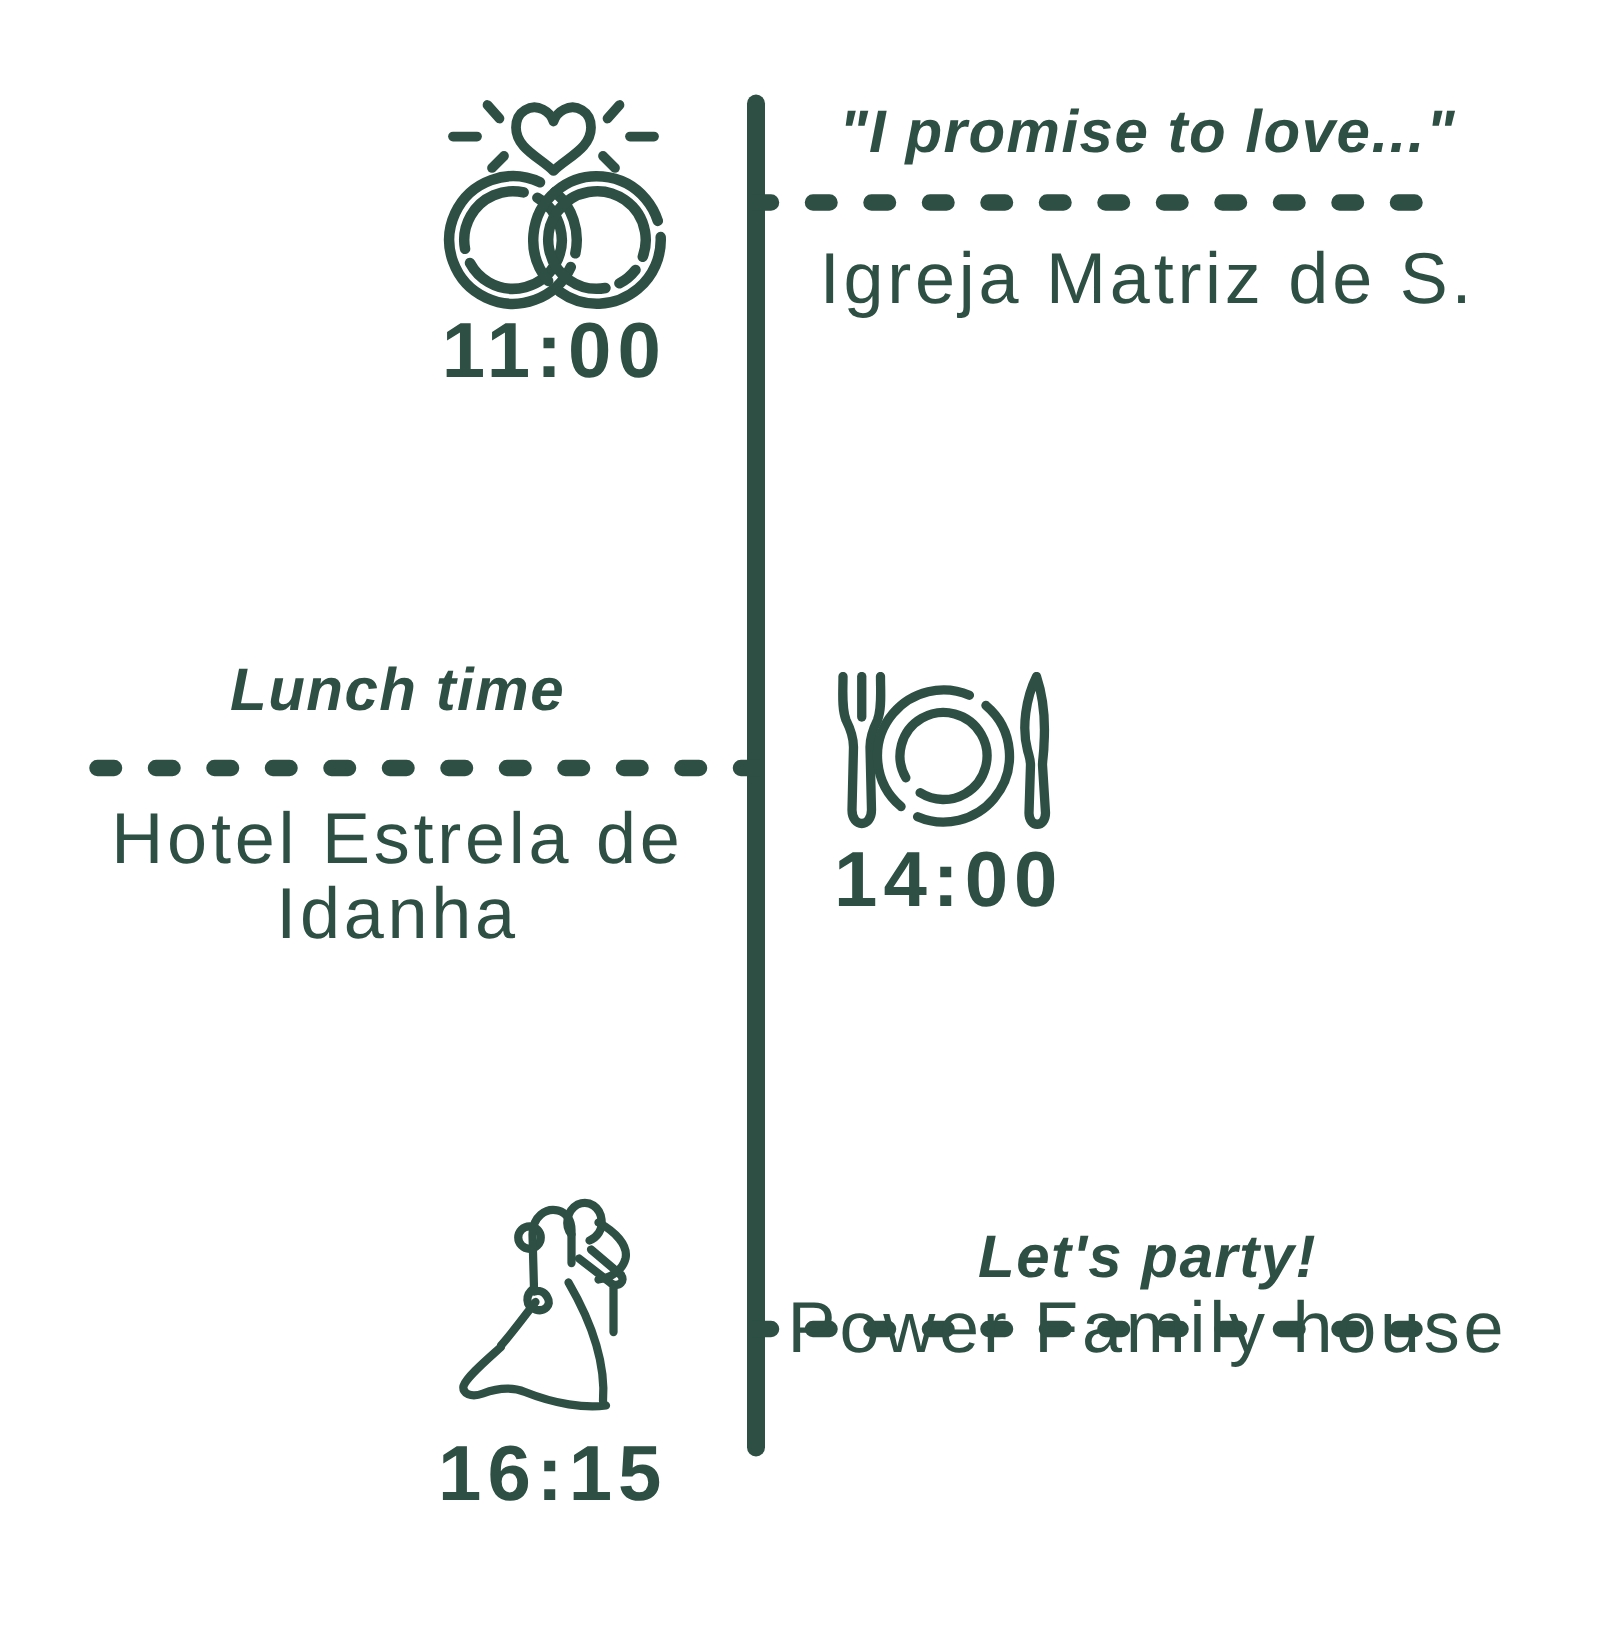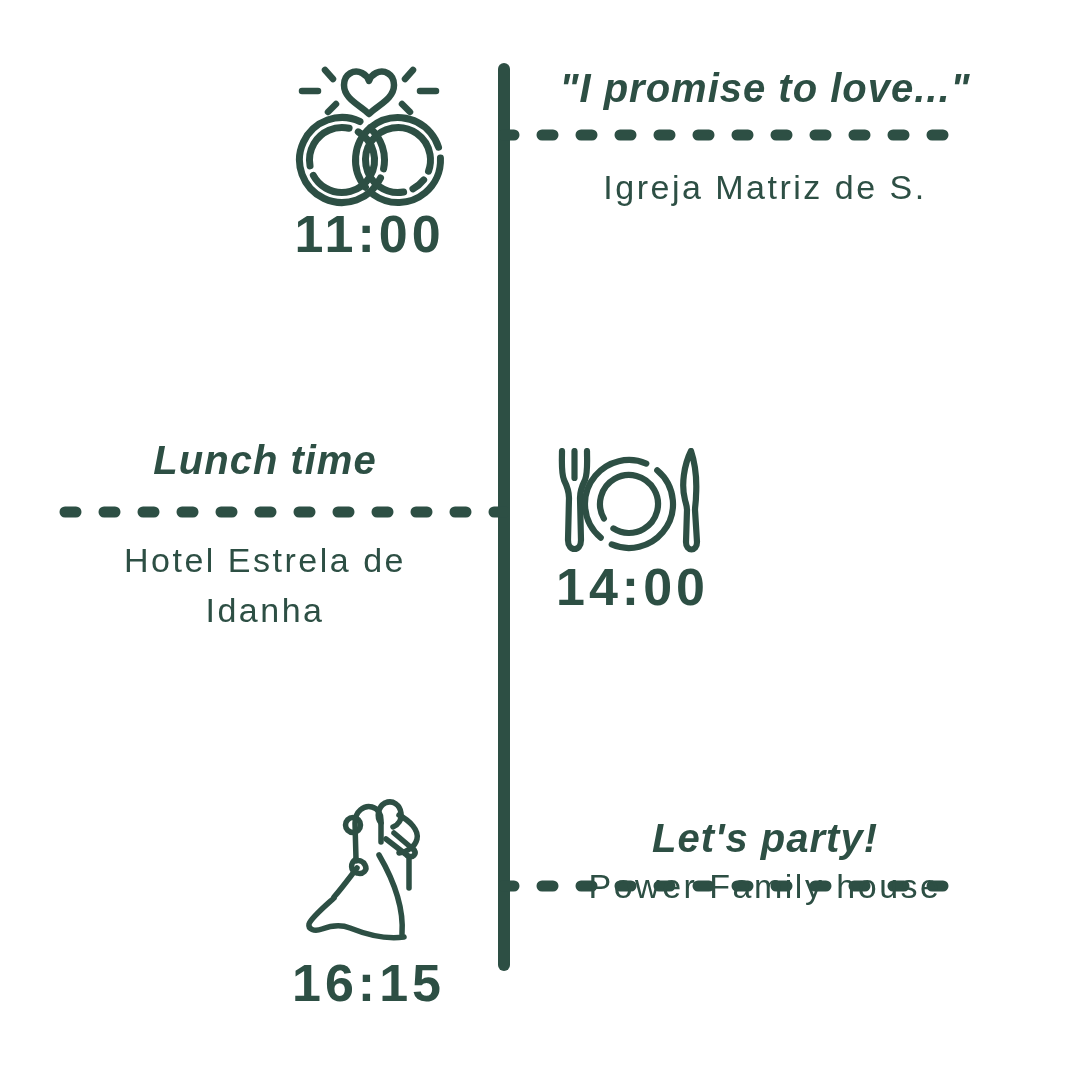--- a/index.html
+++ b/index.html
@@ -28,21 +28,21 @@
   .ev-title{
     font-weight:bold;
     font-style:italic;
     font-size:40px;
     line-height:48px;
     letter-spacing:1px;
     text-align:center;
     white-space:nowrap;
   }
   .ev-loc{
-    font-size:34px;
+    font-size:48px;
     letter-spacing:2.5px;
     text-align:center;
     white-space:nowrap;
   }
   .ev-time{
     font-weight:bold;
     font-size:52px;
     line-height:48px;
     letter-spacing:4px;
     text-align:center;

